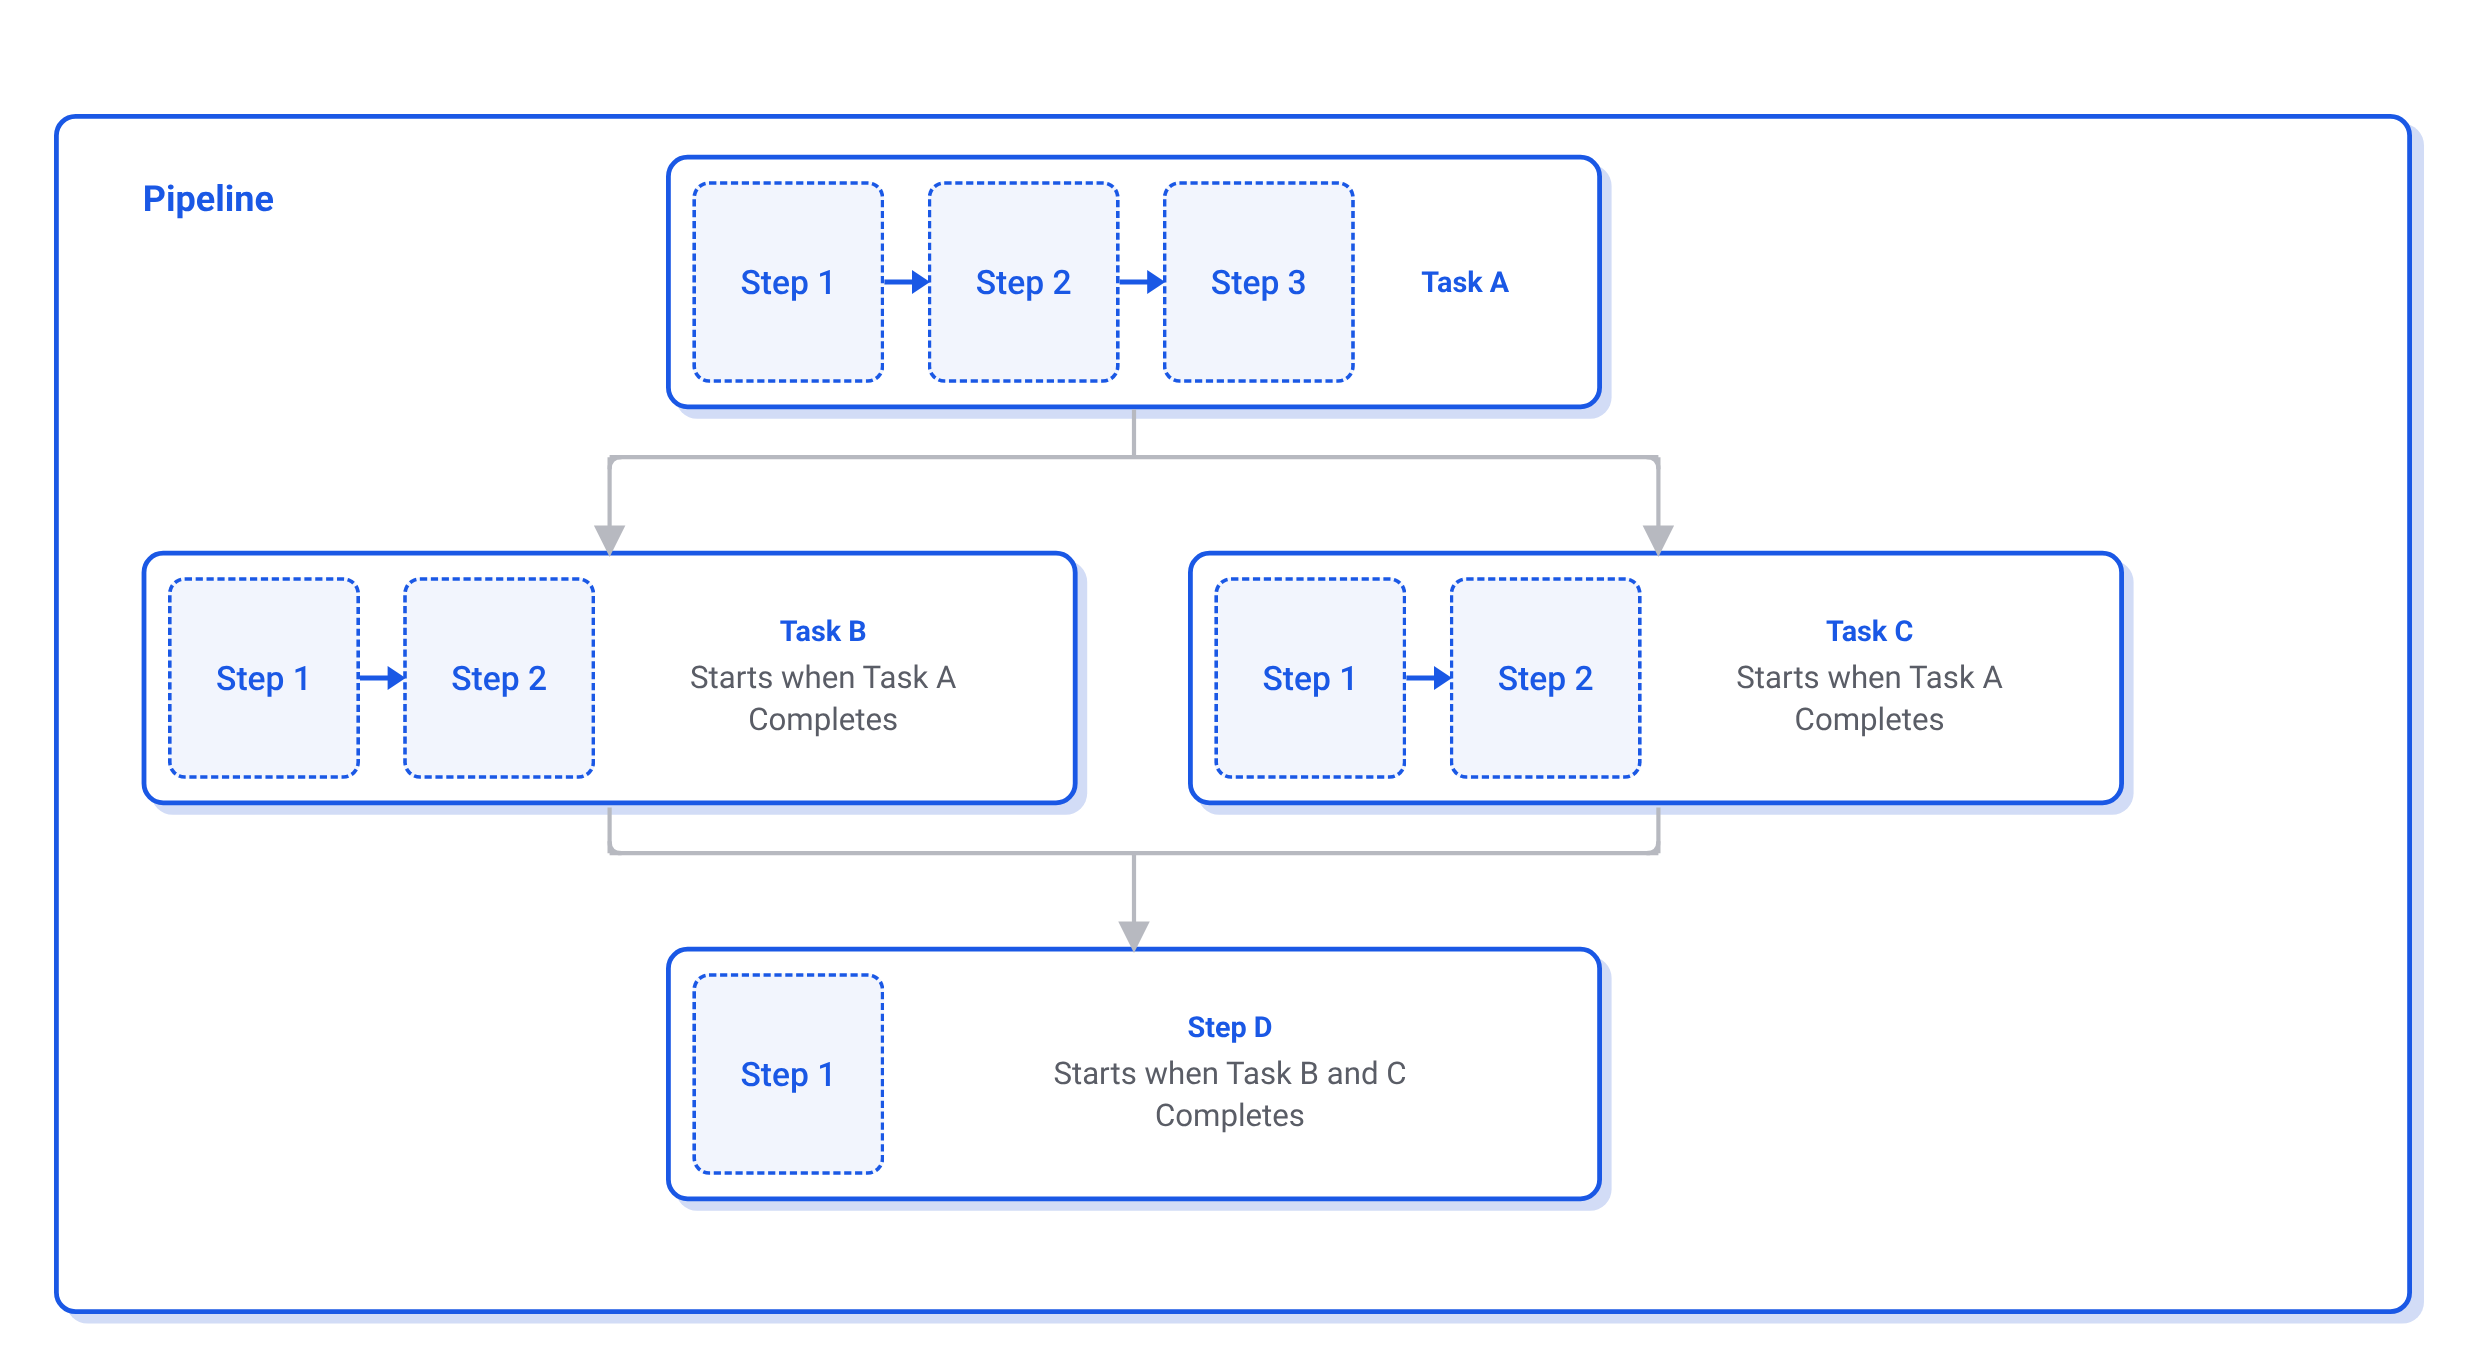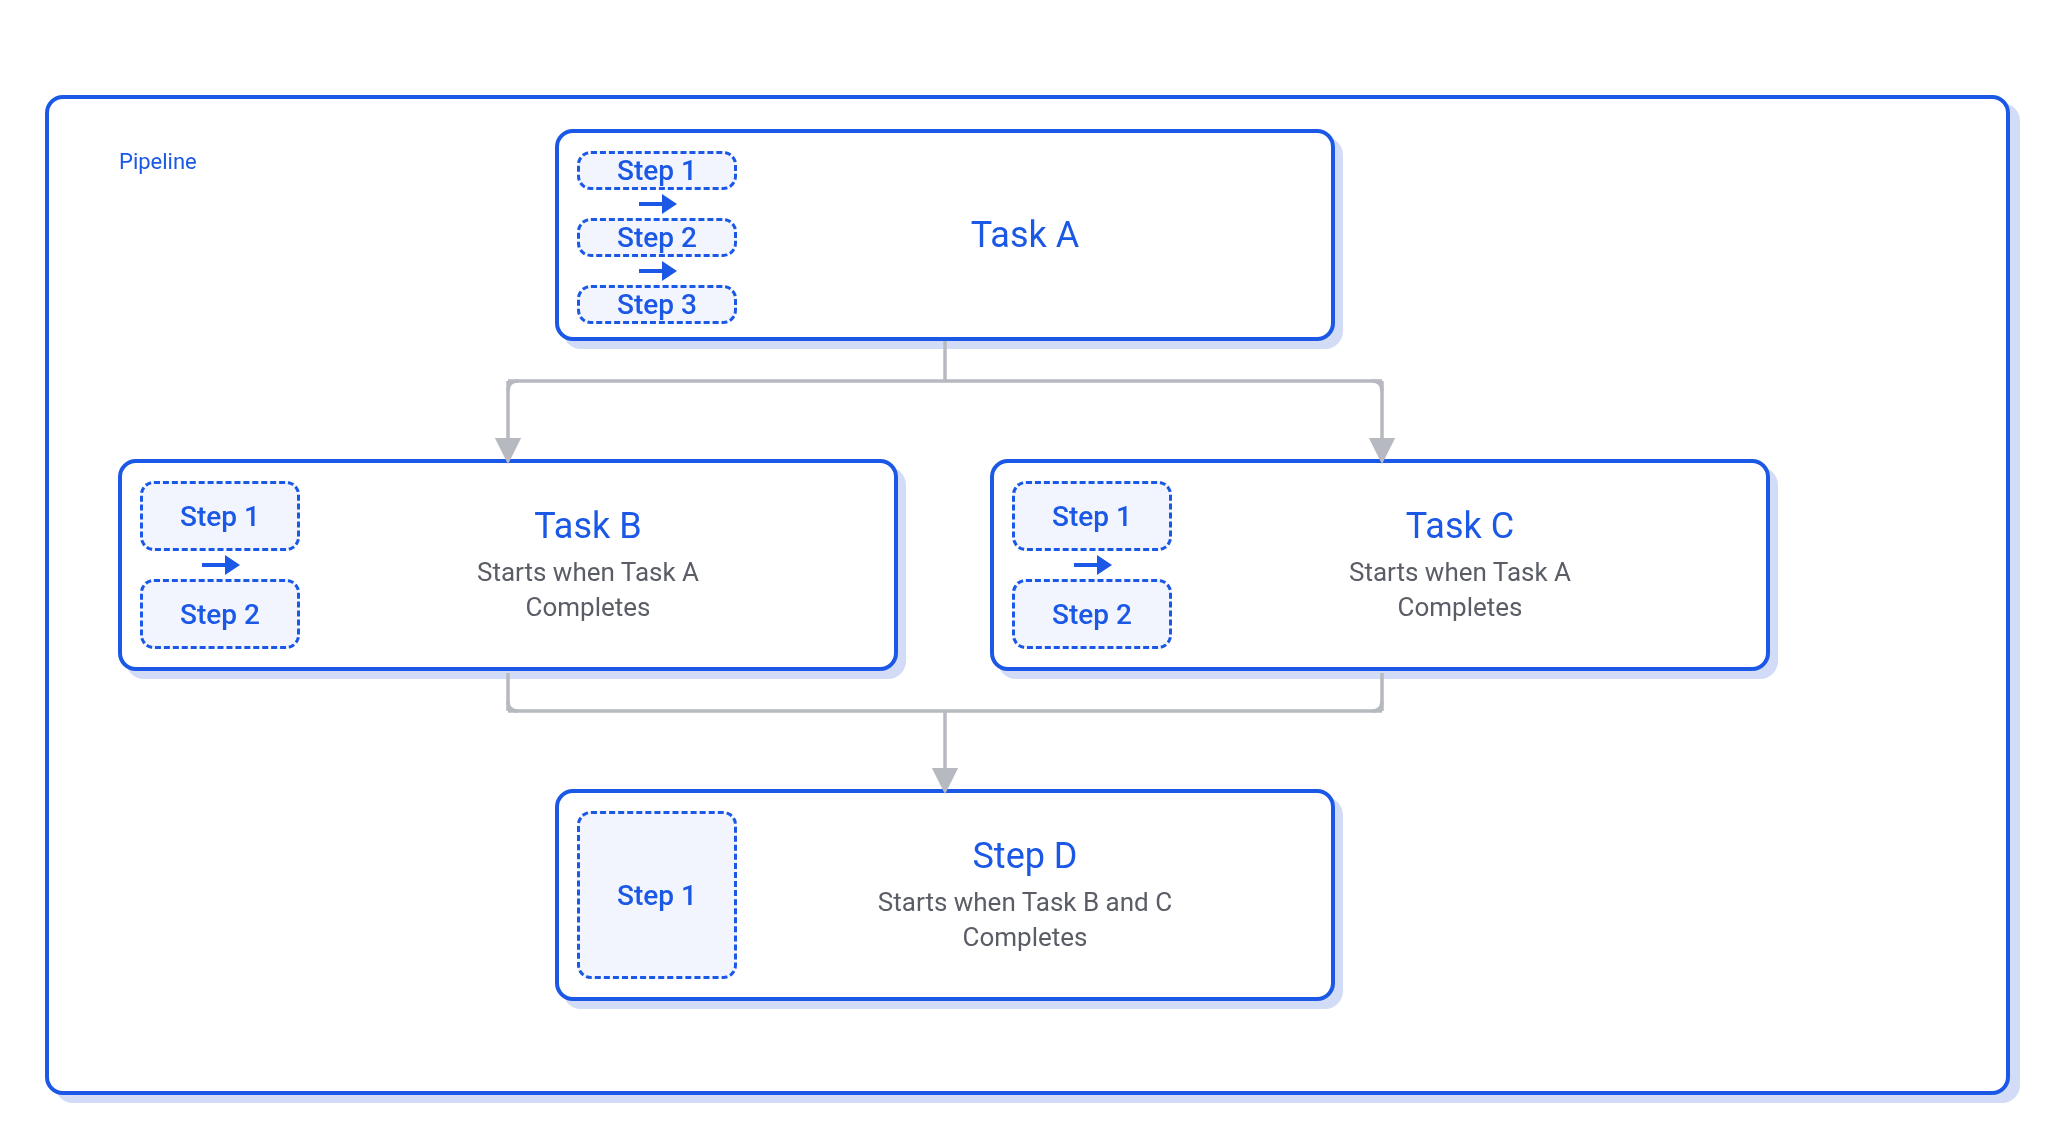--- a/index.html
+++ b/index.html
@@ -25,39 +25,38 @@
   .frame{
     position:absolute;
     border:4px solid var(--brand);
     border-radius:18px;
     background:#fff;
     box-sizing:border-box;
   }
   .frame-title{
     position:absolute;
     color:var(--brand);
-    font-size:22px;
-    font-weight:400;
+    font-size:30px;
+    font-weight:700;
   }
   .task{
     position:absolute;
     border:4px solid var(--brand);
     border-radius:18px;
     background:#fff;
     box-sizing:border-box;
     display:flex;
     align-items:stretch;
     padding:18px;
   }
   .steps-row{
     display:flex;
     align-items:center;
     gap:0;
     height:100%;
-    flex-direction:column;
   }
   .step{
     width:160px;
     height:100%;
     border:3px dashed var(--brand);
     border-radius:14px;
     background:var(--brand-fill);
     display:flex;
     align-items:center;
     justify-content:center;
@@ -78,22 +77,22 @@
     flex:1;
     display:flex;
     flex-direction:column;
     align-items:center;
     justify-content:center;
     gap:8px;
     padding:0 10px;
   }
   .task-title{
     color:var(--brand);
-    font-size:36px;
-    font-weight:400;
+    font-size:24px;
+    font-weight:700;
   }
   .task-sub{
     color:var(--subtext);
     font-size:26px;
     font-weight:400;
     text-align:center;
     line-height:1.35;
     white-space:pre-line;
   }
 

